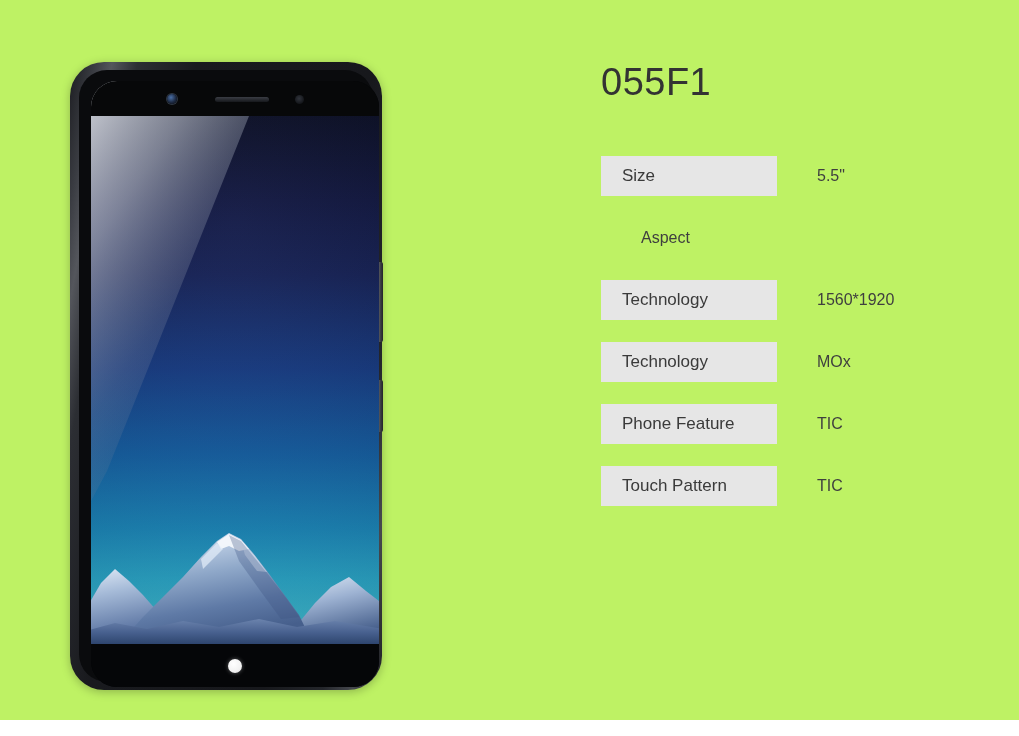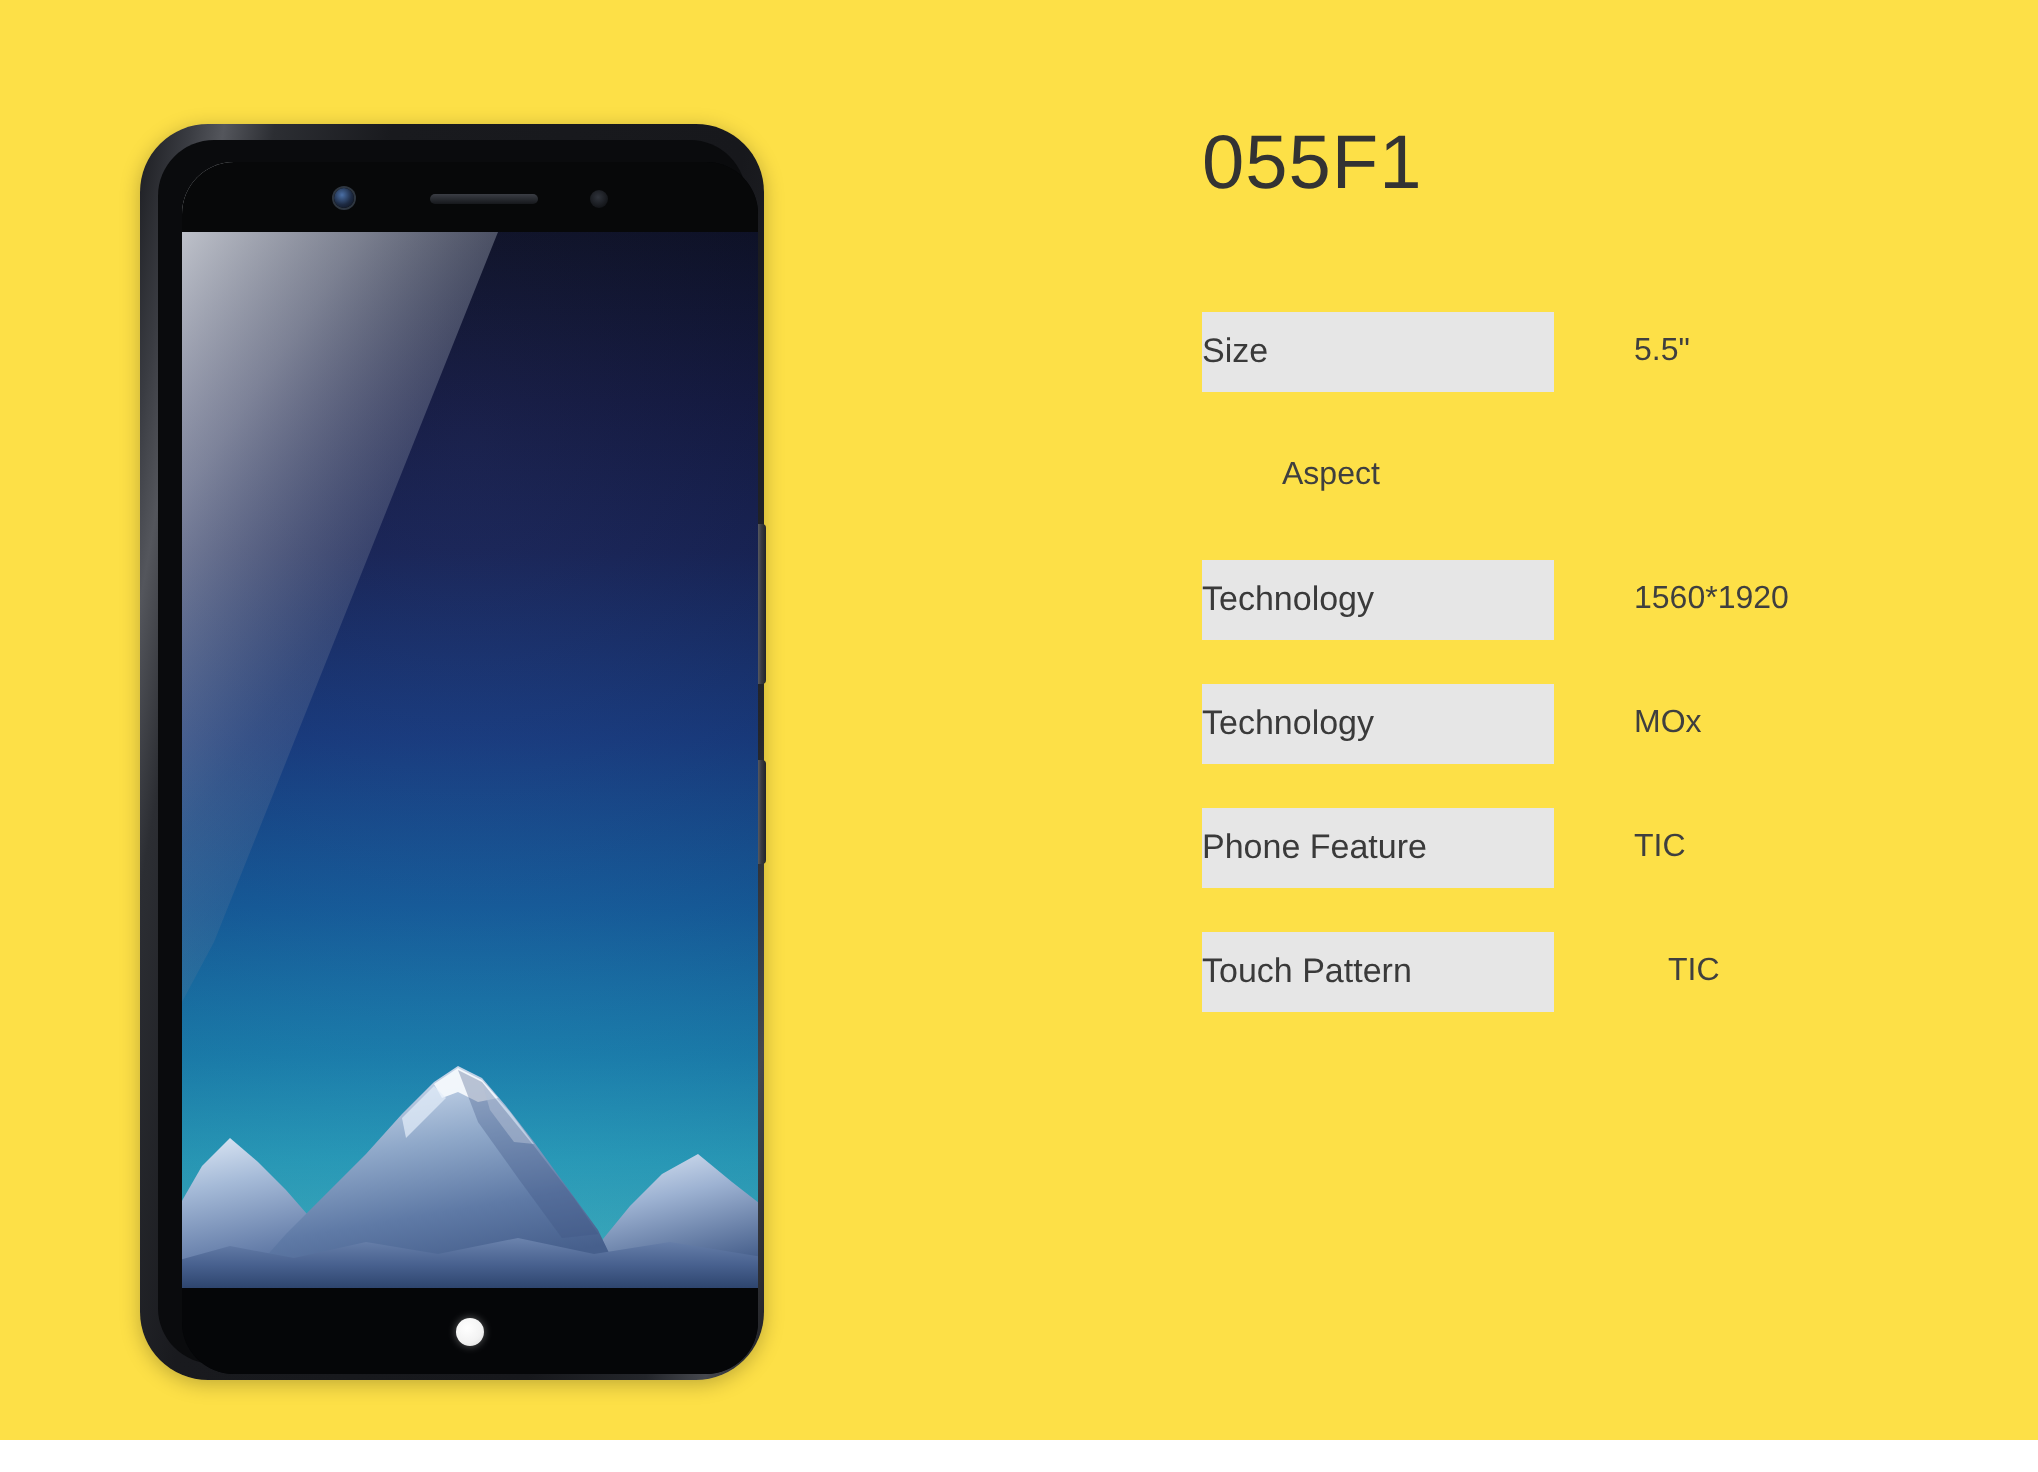--- a/index.html
+++ b/index.html
@@ -2,21 +2,21 @@
 <html><head>
 <meta charset="utf-8">
 <style>
   * { margin:0; padding:0; box-sizing:border-box; }
   html,body {
     width:1019px; height:736px;
     background:#ffffff;
     font-family:"Liberation Sans","DejaVu Sans",sans-serif;
     overflow:hidden;
   }
-  .page { position:relative; width:1019px; height:720px; background:#fde047; }
+  .page { position:relative; width:1019px; height:720px; background:#bef264; }
 
   
   .phone-figure { position:absolute; left:66px; top:58px; width:320px; height:634px; }
 
   .phone-body{
     position:absolute; left:4px; top:4px; width:312px; height:628px;
     border-radius:34px;
     background:linear-gradient(100deg,#1b1c20 0%,#3a3c42 6%,#54565c 10%,#2c2e33 16%,#191a1e 30%,#17181c 72%,#24262b 86%,#46484e 93%,#1d1e22 100%);
     box-shadow:0 2px 10px rgba(0,0,0,.25);
   }
@@ -102,24 +102,24 @@
   .spec-panel { position:absolute; left:601px; top:62px; width:380px; }
   .product-title{
     font-size:38px; font-weight:300; color:#333333; letter-spacing:.5px;
     line-height:1.1; margin-bottom:52px; white-space:nowrap;
   }
   .spec-list{ position:relative; }
   .spec-row{
     position:relative; display:flex; align-items:center;
     height:40px; margin-bottom:22px;
   }
-  .spec-row:last-child{ margin-bottom:0;gap:17px; }
+  .spec-row:last-child{ margin-bottom:0; }
   .spec-label{
     width:176px; height:40px; background:#e6e6e6;
-    display:flex; align-items:center; padding-left:0;
+    display:flex; align-items:center; padding-left:21px;
     font-size:17px; font-weight:400; color:#3a3a3a; white-space:nowrap;
   }
   .spec-value{
     margin-left:40px; font-size:16px; font-weight:400; color:#3f3f3f; white-space:nowrap;
   }
   
   .row-marker{
     position:absolute; left:-48px; top:50%; margin-top:-21px;
     width:34px; height:42px;
   }

